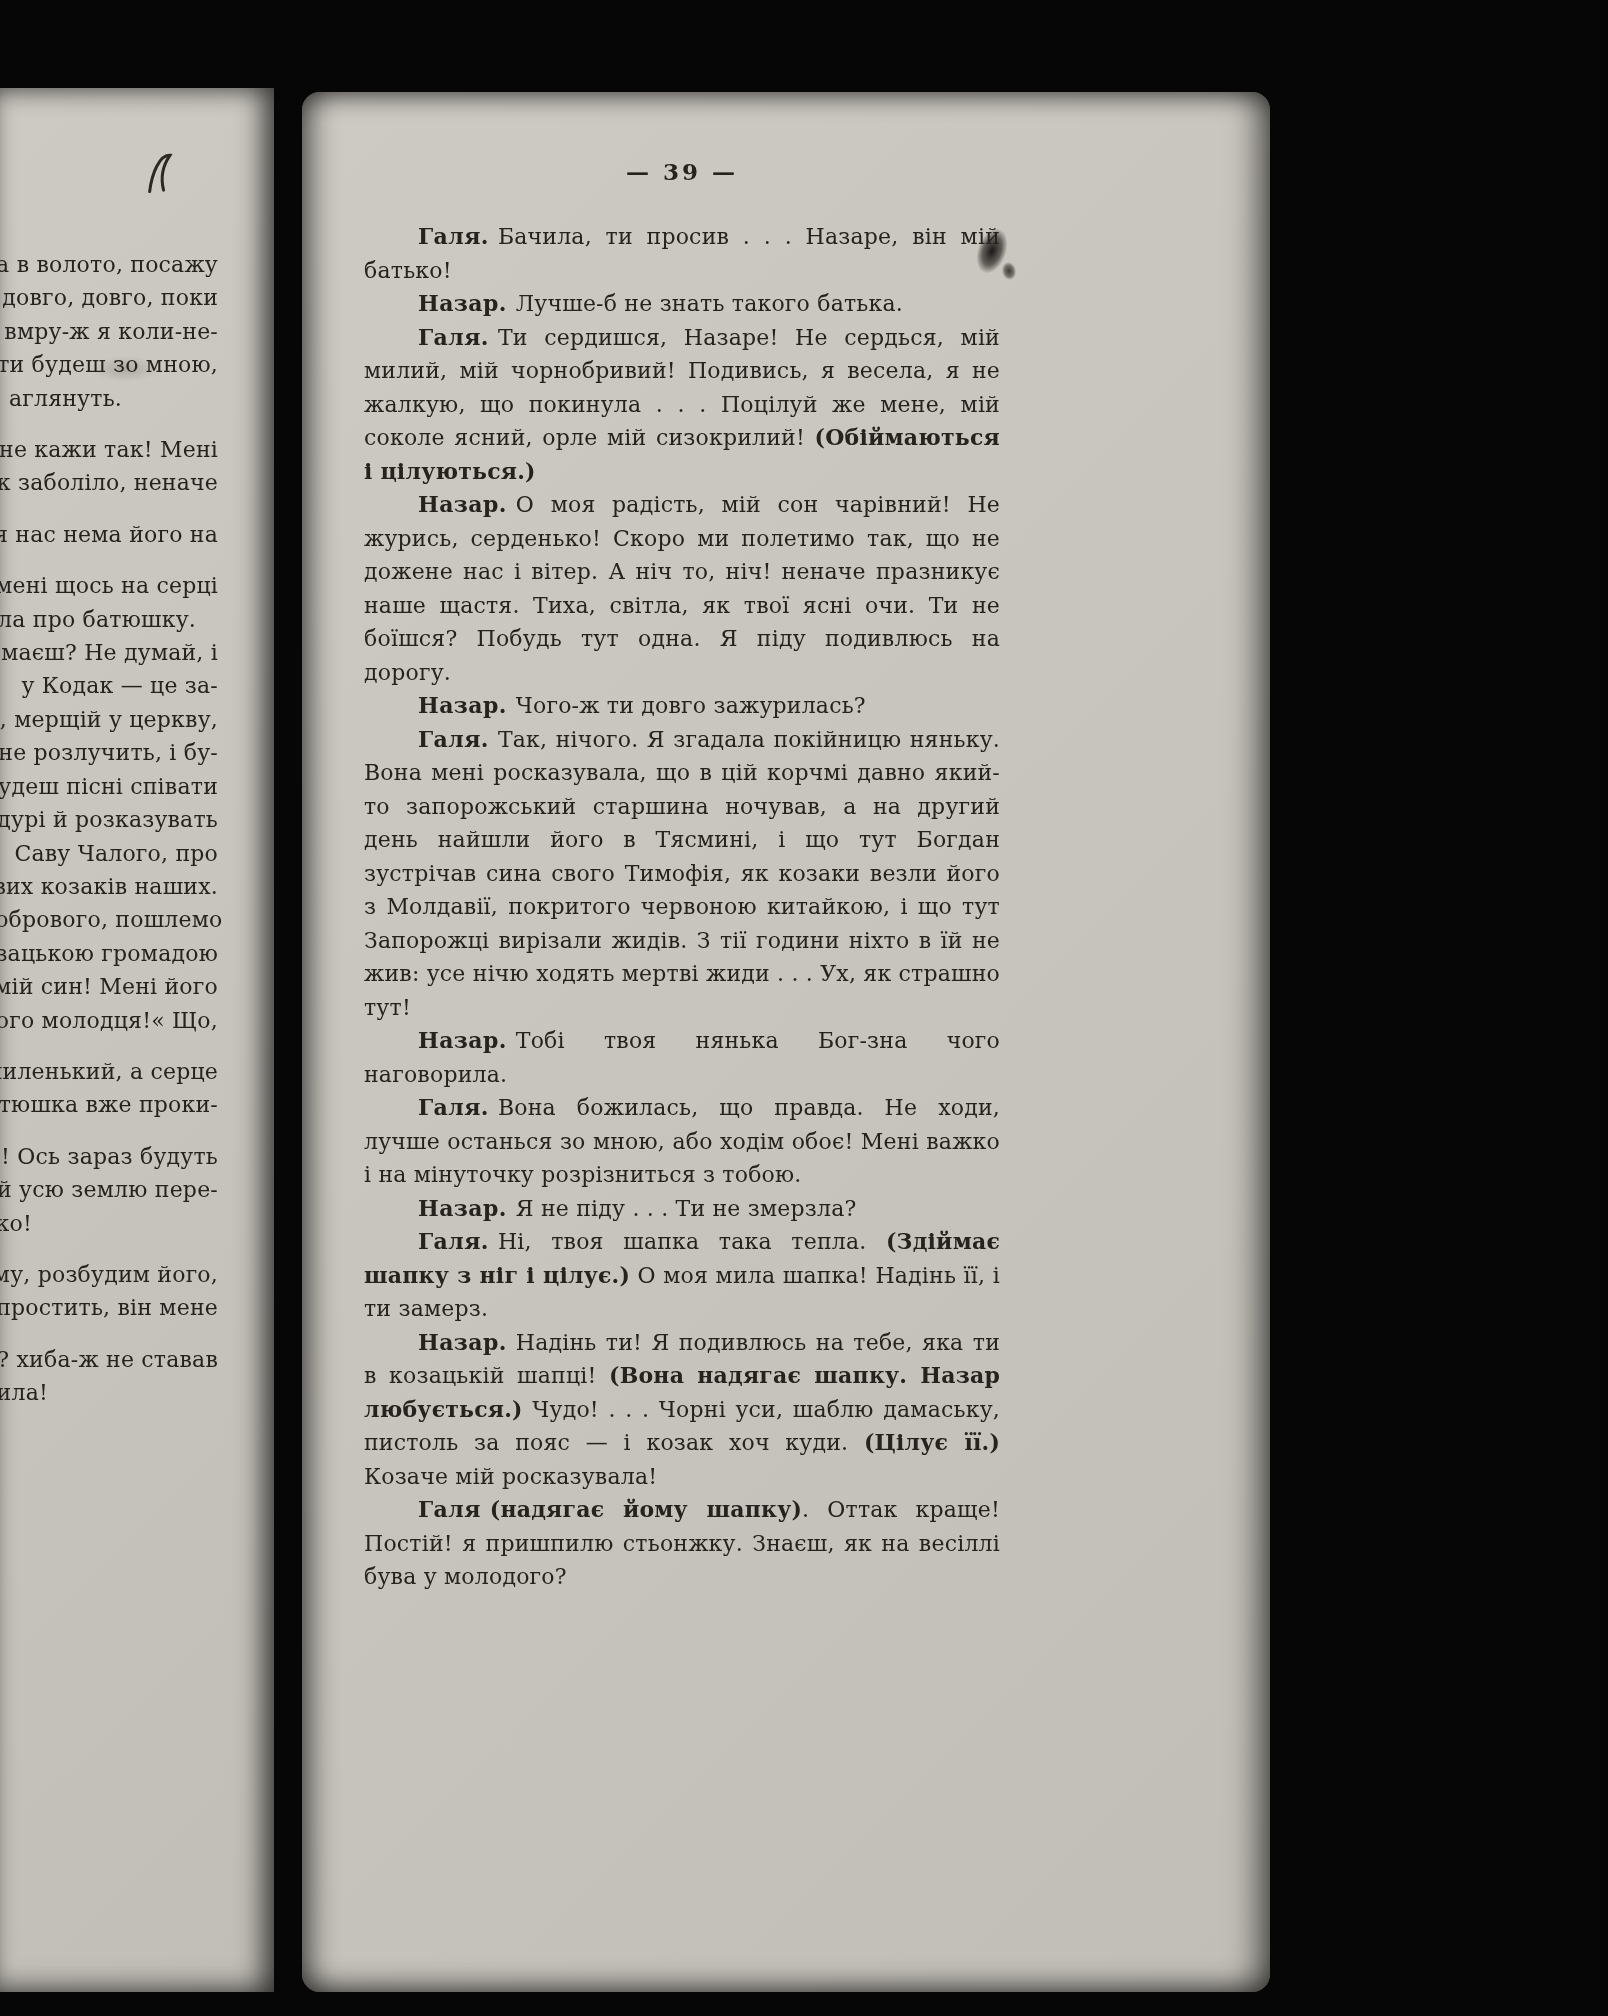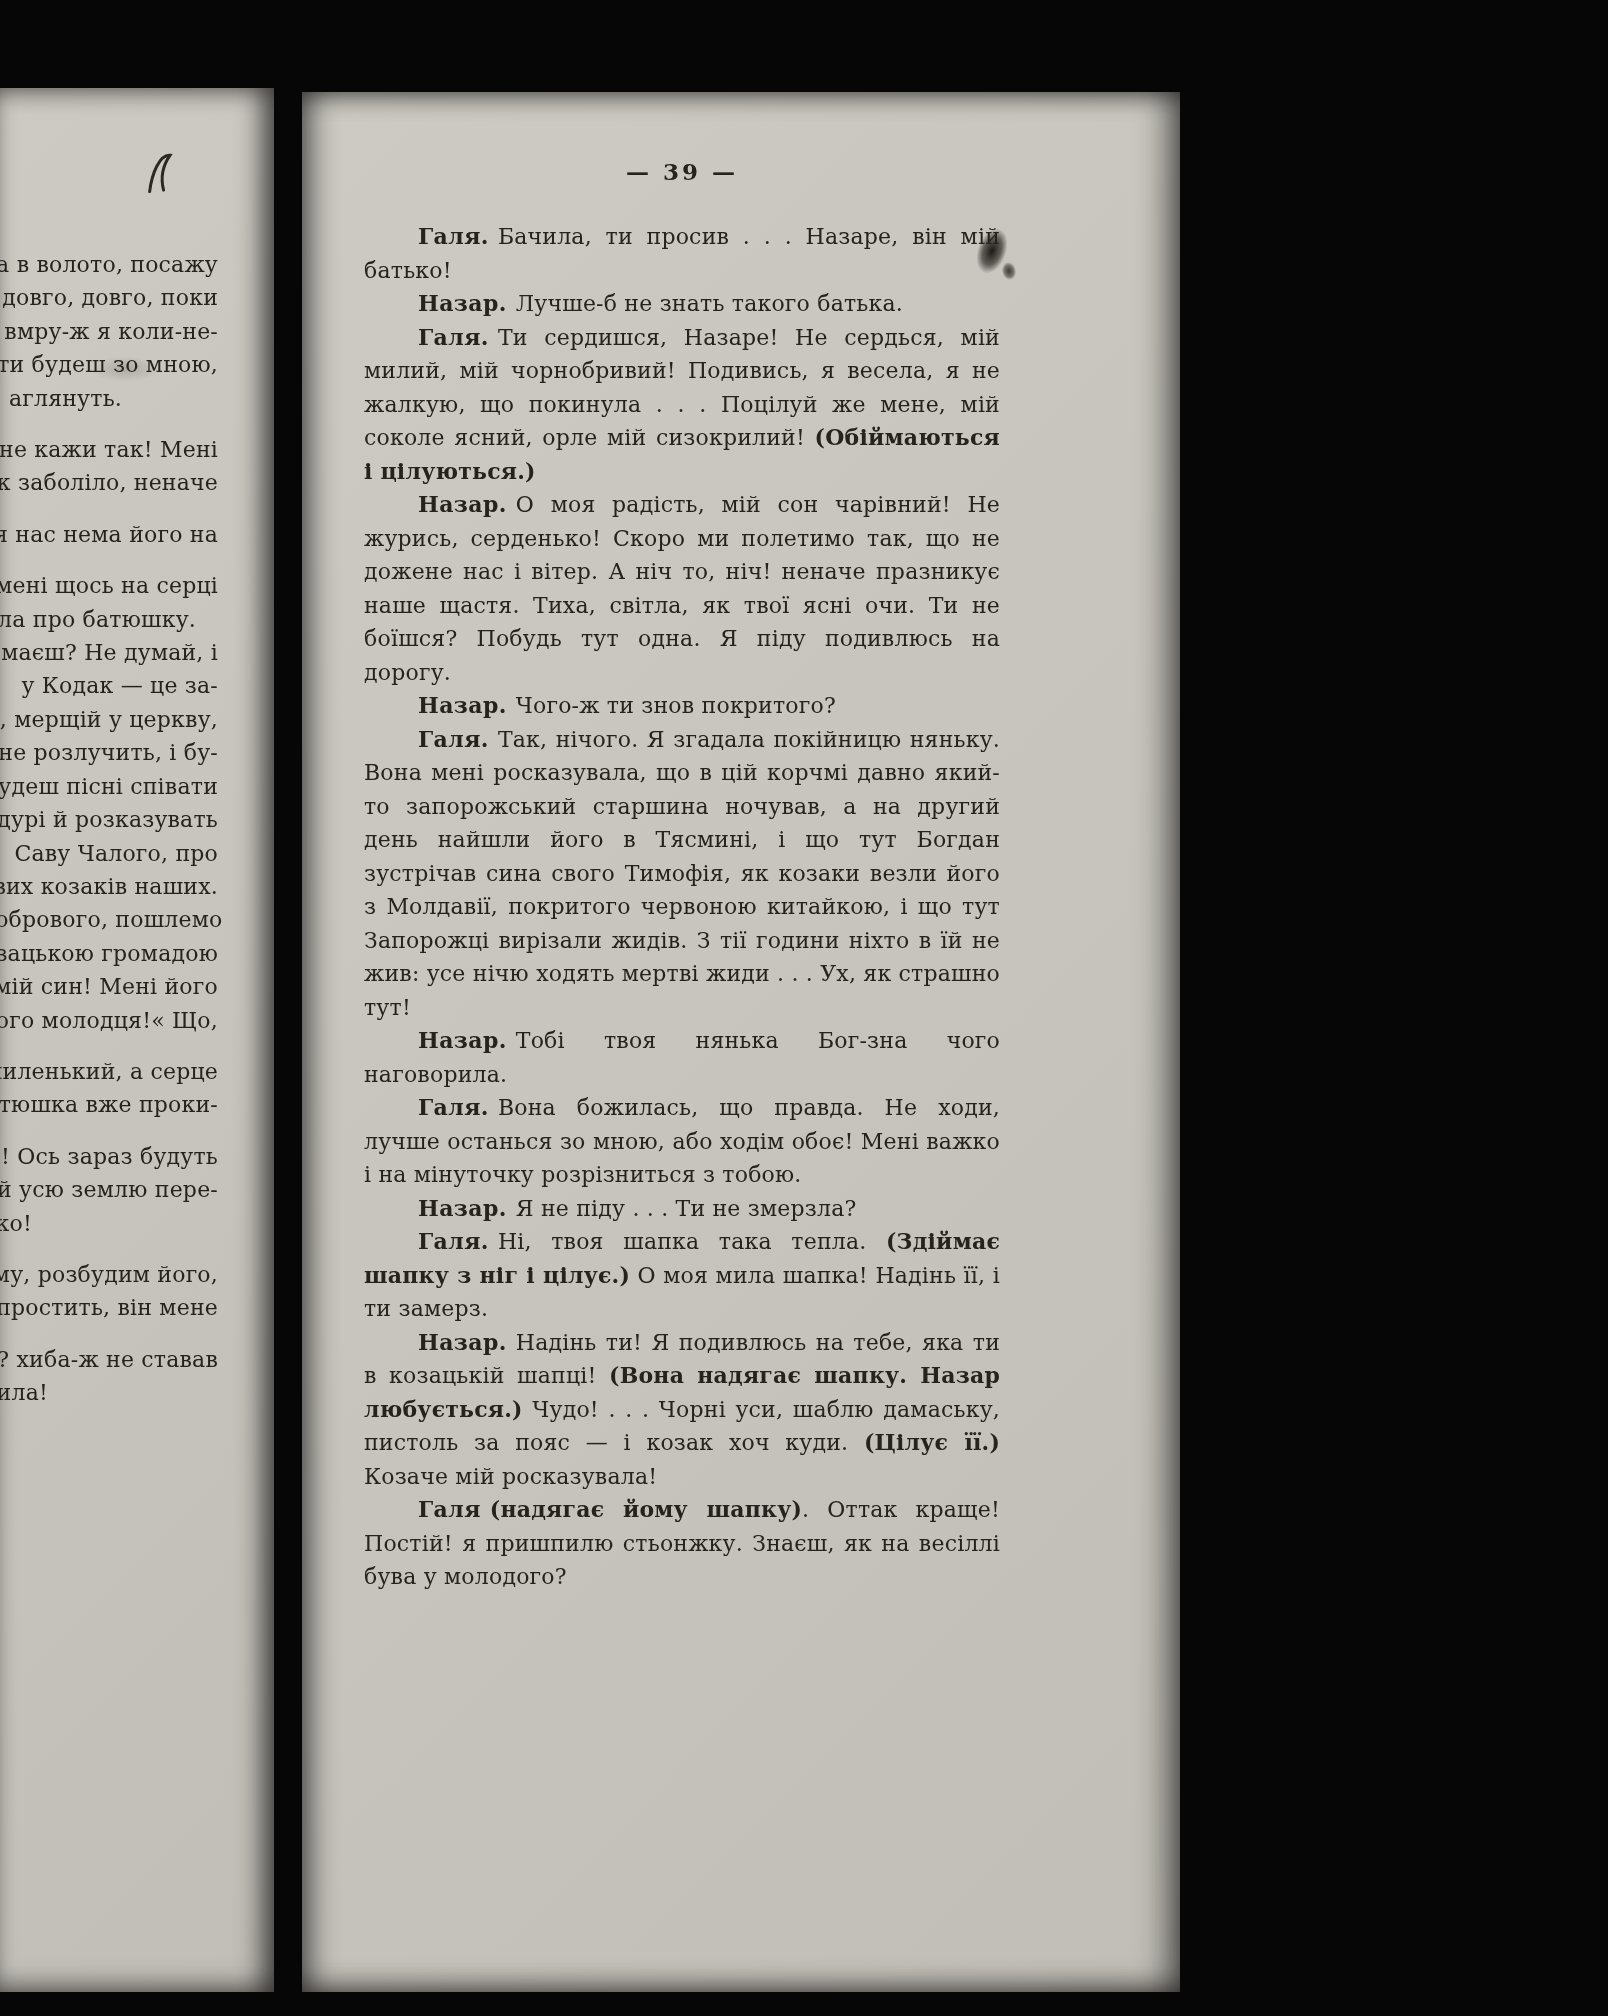--- a/index.html
+++ b/index.html
@@ -27,27 +27,28 @@
     height: 1904px;
     box-shadow:
       inset -18px 0 24px -4px rgba(0,0,0,0.55),
       inset 0 14px 22px -8px rgba(0,0,0,0.30),
       inset 0 -16px 24px -8px rgba(0,0,0,0.35);
   }
 
   #main-page {
     left: 302px;
     top: 92px;
-    width: 878px;
+    width: 968px;
     height: 1900px;
     box-shadow:
       inset 18px 0 26px -6px rgba(0,0,0,0.45),
       inset -20px 0 30px -6px rgba(0,0,0,0.50),
       inset 0 14px 22px -8px rgba(0,0,0,0.28),
       inset 0 -16px 26px -8px rgba(0,0,0,0.32);
+    border-radius: 18px;
   }
 
   
   .left-col {
     position: absolute;
     top: 160px;
     left: -34px;
     right: 56px;
     text-align: right;
     font-size: 22px;
@@ -201,21 +202,21 @@
     <p class="para">
       <span class="speaker">Галя.</span><span>Ти сердишся, Назаре!  Не сердься, мій милий, мій чорнобривий!  Подивись, я весела, я не жалкую, що покинула . . .  Поцілуй же мене, мій соколе ясний, орле мій сизокрилий! </span><span class="stage">(Обіймаються і цілуються.)</span>
     </p>
 
     <p class="para">
       <span class="speaker">Назар.</span><span>О моя радість, мій сон чарівний!  Не журись, серденько!  Скоро ми полетимо так, що не дожене нас і вітер.  А ніч то, ніч! неначе празникує наше щастя.  Тиха, світла, як твої ясні очи.  Ти не боїшся?  Побудь тут одна.  Я піду подивлюсь на дорогу.</span>
     </p>
 
 
     <p class="para">
-      <span class="speaker">Назар.</span><span>Чого-ж ти знов покритого?</span>
+      <span class="speaker">Назар.</span><span>Чого-ж ти довго зажурилась?</span>
     </p>
 
     <p class="para">
       <span class="speaker">Галя.</span><span>Так, нічого.  Я згадала покійницю няньку. Вона мені росказувала, що в цій корчмі давно який-то запорожський старшина ночував, а на другий день найшли його в Тясмині, і що тут Богдан зустрічав сина свого Тимофія, як козаки везли його з Молдавії, покритого червоною китайкою, і що тут Запорожці вирізали жидів.  З тії години ніхто в їй не жив: усе нічю ходять мертві жиди . . .  Ух, як страшно тут!</span>
     </p>
 
     <p class="para">
       <span class="speaker">Назар.</span><span>Тобі твоя нянька Бог-зна чого наговорила.</span>
     </p>
 

